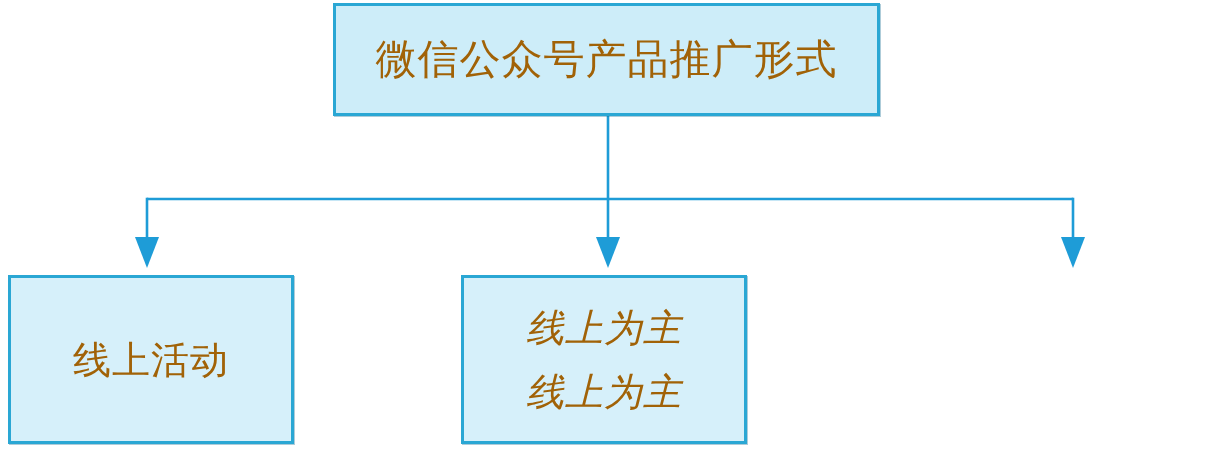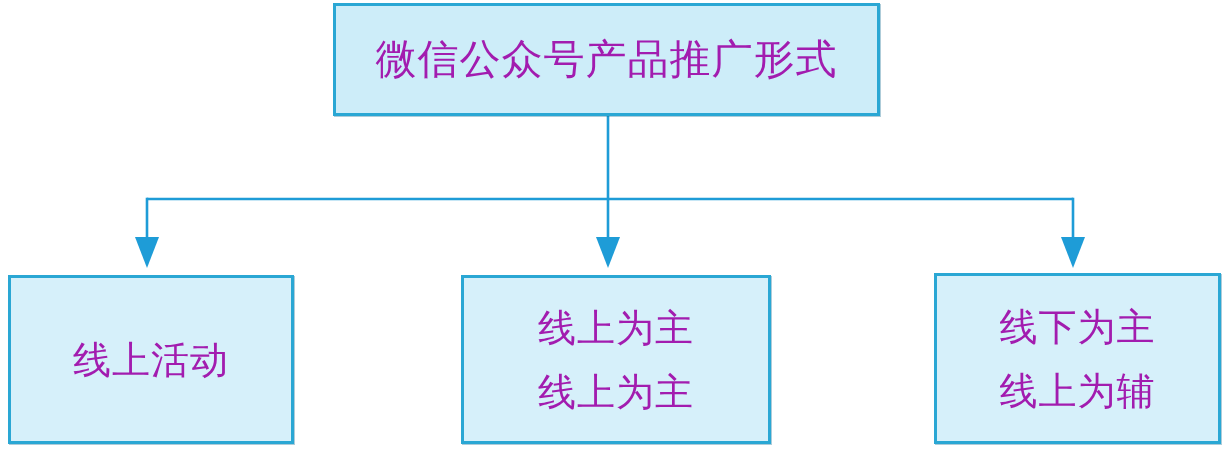--- a/index.html
+++ b/index.html
@@ -23,21 +23,21 @@
   }
   .node {
     position: absolute;
     background: #d6f0fa;
     border: 3px solid #2aa7d4;
     box-shadow: 1px 1px 0 rgba(24, 110, 146, 0.35);
     display: flex;
     flex-direction: column;
     justify-content: center;
     align-items: center;
-    color: #a21caf;
+    color: #a16207;
     text-align: center;
   }
   .node-root {
     left: 333px;
     top: 3px;
     width: 547px;
     height: 113px;
     background: #cdedf9;
     font-size: 41px;
     letter-spacing: 1px;
@@ -52,22 +52,23 @@
   }
   .node-child-1 {
     left: 8px;
     top: 275px;
     width: 286px;
     height: 169px;
   }
   .node-child-2 {
     left: 461px;
     top: 275px;
-    width: 310px;
+    width: 286px;
     height: 169px;
+    font-style: italic;
   }
   .node-child-3 {
     left: 934px;
     top: 273px;
     width: 287px;
     height: 171px;
   }
 </style>
 </head>
 <body>
@@ -95,18 +96,14 @@
 
   <div class="node node-child node-child-1">
     <span class="line">线上活动</span>
   </div>
 
   <div class="node node-child node-child-2">
     <span class="line">线上为主</span>
     <span class="line">线上为主</span>
   </div>
 
-  <div class="node node-child node-child-3">
-    <span class="line">线下为主</span>
-    <span class="line">线上为辅</span>
-  </div>
 
 </div>
 
 </body></html>

